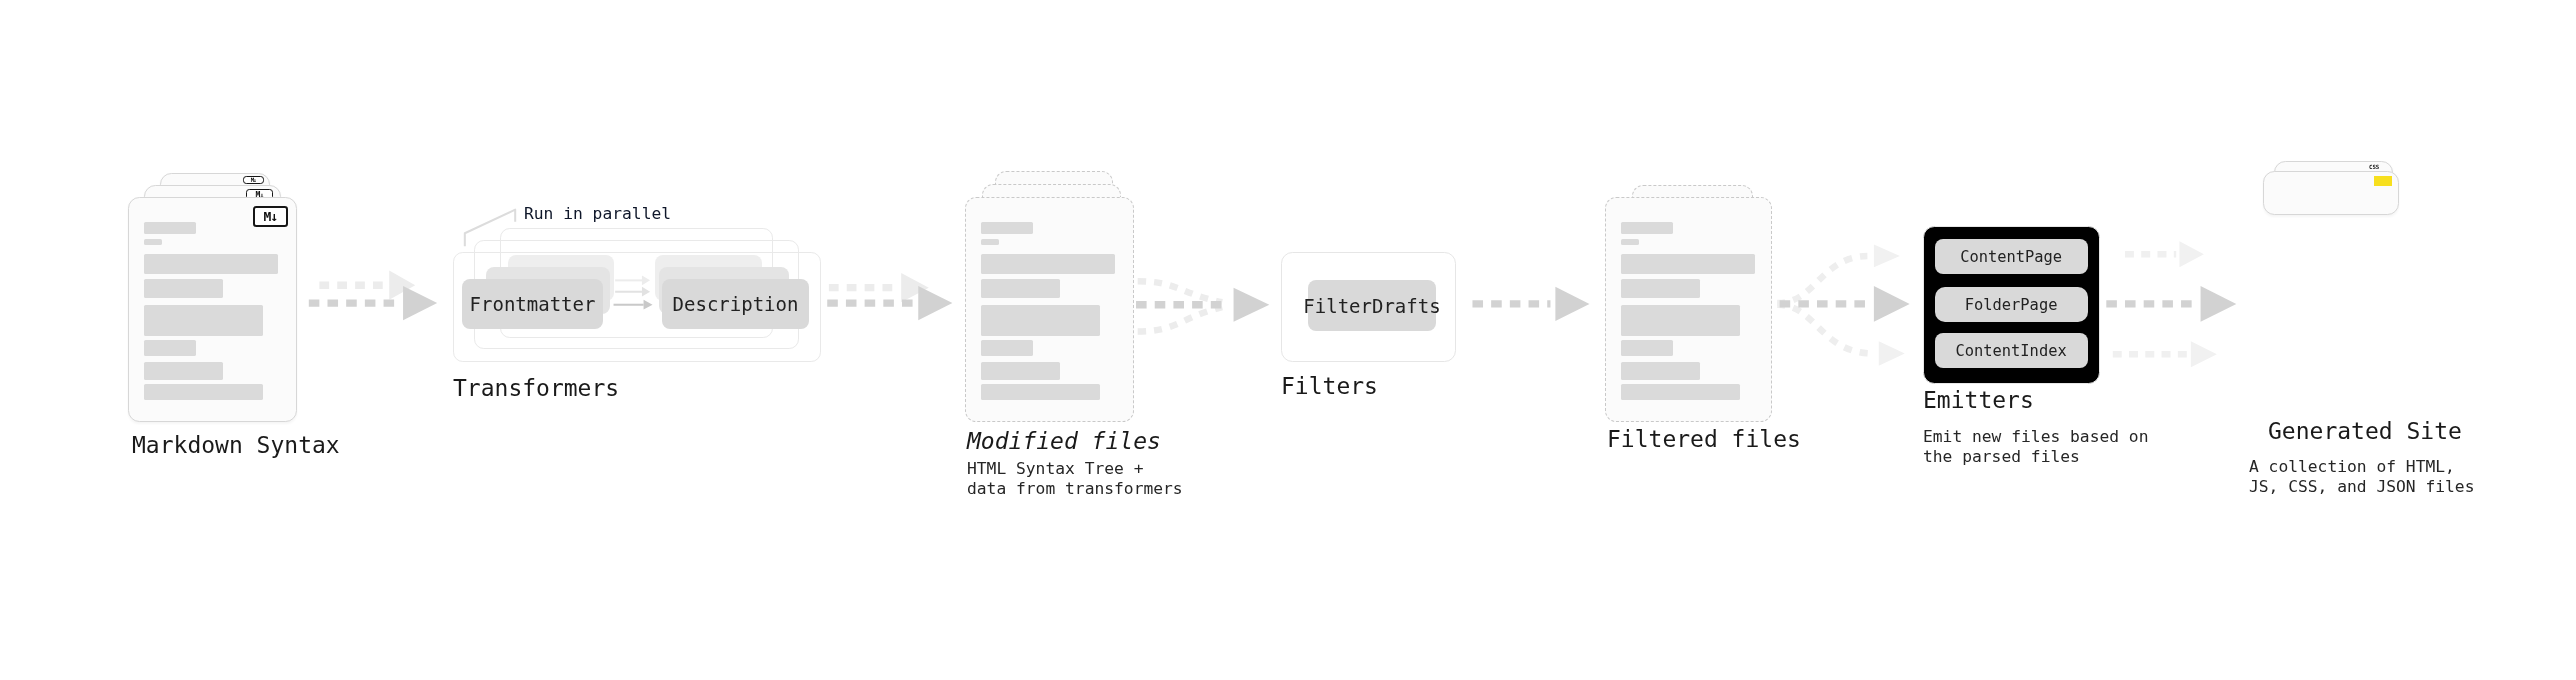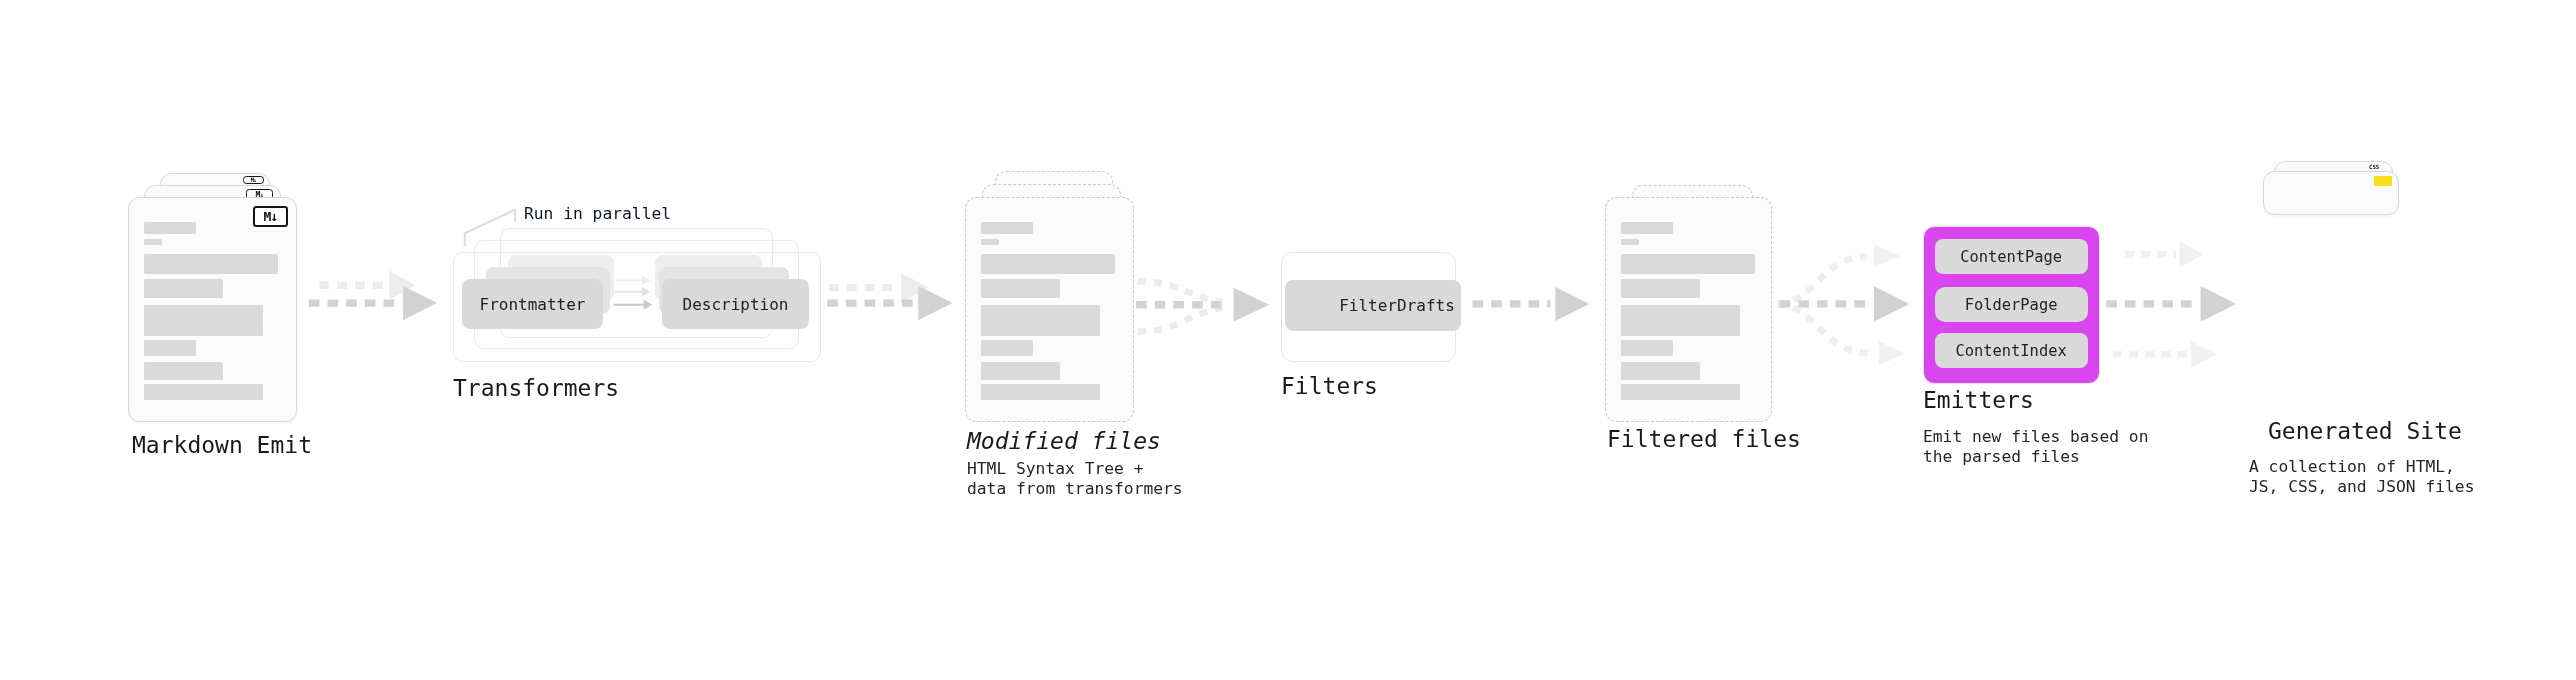--- a/index.html
+++ b/index.html
@@ -33,39 +33,39 @@
   .badge-md.mid{right:7.3px;top:3.3px;width:24.4px;height:9px;font-size:8.1px;border-width:1.6px;}
   .badge-md.small{right:4.9px;top:2.4px;width:19.5px;height:5.7px;font-size:5.7px;border-width:1.6px;}
 
   
   .tf{position:absolute;left:453px;top:228px;width:367px;height:134px;}
   .t-card{position:absolute;border:1.6px solid #e9e9e9;border-radius:9.8px;background:transparent;}
   .t-card.l3{left:47px;top:0;width:271px;height:108px;}
   .t-card.l2{left:21px;top:12.2px;width:323px;height:107px;}
   .t-card.l1{left:0;top:24.4px;width:366px;height:108px;}
   .pill{position:absolute;border-radius:8.1px;display:flex;align-items:center;justify-content:center;
-    font-size:16px;color:#222;}
+    font-size:19px;color:#222;}
   .pill.g3{background:#eeeeee;height:46px;}
   .pill.g2{background:#e4e4e4;height:47px;}
   .pill.front{background:#d9d9d9;height:50px;}
   .tf .fm3{left:55px;top:27px;width:106px;}
   .tf .ds3{left:202px;top:27px;width:107px;}
   .tf .fm2{left:32.5px;top:39px;width:124px;}
   .tf .ds2{left:206px;top:39px;width:130px;}
   .tf .fm1{left:9px;top:51px;width:141px;}
   .tf .ds1{left:209px;top:51px;width:147px;}
   .note{position:absolute;left:524px;top:204px;font-size:16.3px;color:#0f172a;}
 
   
   .filters-box{position:absolute;left:1281px;top:252px;width:173px;height:108px;background:#ffffff;
     border:1.6px solid #e6e6e6;border-radius:11.4px;}
-  .filters-box .pill{left:3px;top:27px;width:128px;height:51px;background:#d9d9d9;position:absolute;padding-left:48px;}
-
-  
-  .emit-box{position:absolute;left:1923px;top:226px;width:175px;height:156px;background:#d946ef;
+  .filters-box .pill{left:26px;top:27px;width:128px;height:51px;background:#d9d9d9;position:absolute;}
+
+  
+  .emit-box{position:absolute;left:1923px;top:226px;width:175px;height:156px;background:#000000;
     border:1.6px solid #e6e6e6;border-radius:11.4px;}
   .emit-pill{position:absolute;left:10.6px;width:153px;height:35px;background:#d9d9d9;border-radius:8.1px;
     display:flex;align-items:center;justify-content:center;font-size:15.4px;color:#222;}
   .emit-pill.p1{top:12.2px;}
   .emit-pill.p2{top:60px;border-radius:10px;}
   .emit-pill.p3{top:106px;}
 
   
   .mf-back{left:995px;top:171px;width:116px;height:39px;}
   .mf-mid{left:982px;top:184px;width:137px;height:41px;}
@@ -169,21 +169,21 @@
         <div class="bar b1"></div>
         <div class="bar b2"></div>
         <div class="bar b3"></div>
         <div class="bar b4"></div>
         <div class="bar b5"></div>
         <div class="bar b6"></div>
         <div class="bar b7"></div>
         <div class="bar b8"></div>
       </div>
   </div>
-  <div class="title" style="left:132px;top:432px;">Markdown Emit</div>
+  <div class="title" style="left:132px;top:432px;">Markdown Syntax</div>
 
   <div class="tf">
     <div class="t-card l3"></div>
     <div class="pill g3 fm3"></div>
     <div class="pill g3 ds3"></div>
     <div class="t-card l2"></div>
     <div class="pill g2 fm2"></div>
     <div class="pill g2 ds2"></div>
     <div class="t-card l1"></div>
     <div class="pill front fm1">Frontmatter</div>

